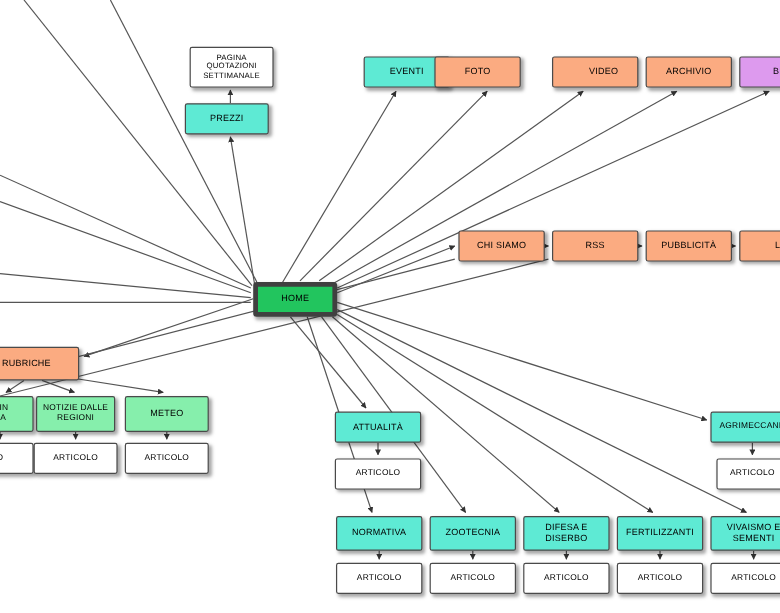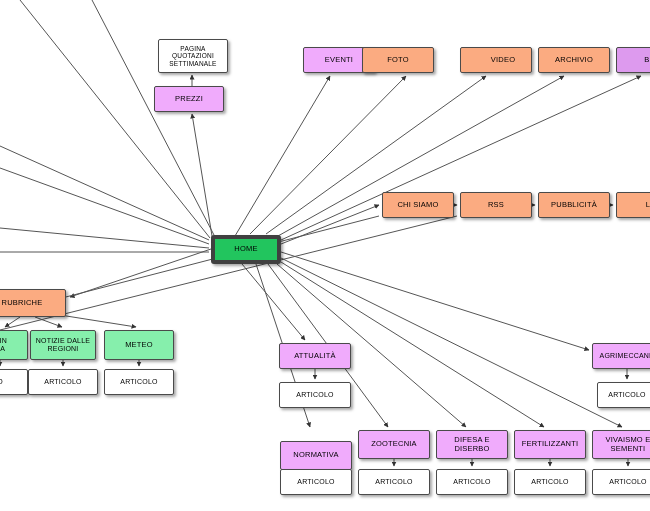--- a/index.html
+++ b/index.html
@@ -31,21 +31,21 @@
     justify-content:center;
     text-align:center;
     line-height:1.12;
     color:#000000;
     box-shadow:2px 2px 3px rgba(0,0,0,0.35);
     padding:1px 2px;
     letter-spacing:0.2px;
     overflow:hidden;
     white-space:pre-line;
   }
-  .n-blue{background:#f0abfc;}
+  .n-blue{background:#5eead4;}
   .n-home{background:#22c55e;border:4px solid #404040;border-radius:3px;}
   .n-orange{background:#fbab81;}
   .n-pink{background:#86efac;}
   .n-purple{background:#dd9aee;}
   .n-white{background:#ffffff;}
 </style>
 </head>
 <body>
 
 <div id="canvas">
@@ -119,21 +119,21 @@
       <div class="node n-pink" style="left: 30px; top: 330px; width: 66px; height: 30px; font-size: 7px;">NOTIZIE DALLE
 REGIONI</div>
       <div class="node n-pink" style="left: 104px; top: 330px; width: 70px; height: 30px; font-size: 7.5px;">METEO</div>
       <div class="node n-white" style="left: -28px; top: 369px; width: 56px; height: 26px; font-size: 7px;">O</div>
       <div class="node n-white" style="left: 28px; top: 369px; width: 70px; height: 26px; font-size: 7px;">ARTICOLO</div>
       <div class="node n-white" style="left: 104px; top: 369px; width: 70px; height: 26px; font-size: 7px;">ARTICOLO</div>
       <div class="node n-blue" style="left: 279px; top: 343px; width: 72px; height: 26px; font-size: 7.5px;">ATTUALITÀ</div>
       <div class="node n-white" style="left: 279px; top: 382px; width: 72px; height: 26px; font-size: 7px;">ARTICOLO</div>
       <div class="node n-blue" style="left: 592px; top: 343px; width: 72px; height: 26px; font-size: 7px;">AGRIMECCANIC</div>
       <div class="node n-white" style="left: 597px; top: 382px; width: 60px; height: 26px; font-size: 7px;">ARTICOLO</div>
-      <div class="node n-blue" style="left: 280px; top: 430px; width: 72px; height: 29px; font-size: 7.5px; margin-top: 11px;">NORMATIVA</div>
+      <div class="node n-blue" style="left: 280px; top: 430px; width: 72px; height: 29px; font-size: 7.5px;">NORMATIVA</div>
       <div class="node n-blue" style="left: 358px; top: 430px; width: 72px; height: 29px; font-size: 7.5px;">ZOOTECNIA</div>
       <div class="node n-blue" style="left: 436px; top: 430px; width: 72px; height: 29px; font-size: 7.5px;">DIFESA E
 DISERBO</div>
       <div class="node n-blue" style="left: 514px; top: 430px; width: 72px; height: 29px; font-size: 7.5px;">FERTILIZZANTI</div>
       <div class="node n-blue" style="left: 592px; top: 430px; width: 72px; height: 29px; font-size: 7.5px;">VIVAISMO E
 SEMENTI</div>
       <div class="node n-white" style="left: 280px; top: 469px; width: 72px; height: 26px; font-size: 7px;">ARTICOLO</div>
       <div class="node n-white" style="left: 358px; top: 469px; width: 72px; height: 26px; font-size: 7px;">ARTICOLO</div>
       <div class="node n-white" style="left: 436px; top: 469px; width: 72px; height: 26px; font-size: 7px;">ARTICOLO</div>
       <div class="node n-white" style="left: 514px; top: 469px; width: 72px; height: 26px; font-size: 7px;">ARTICOLO</div>

